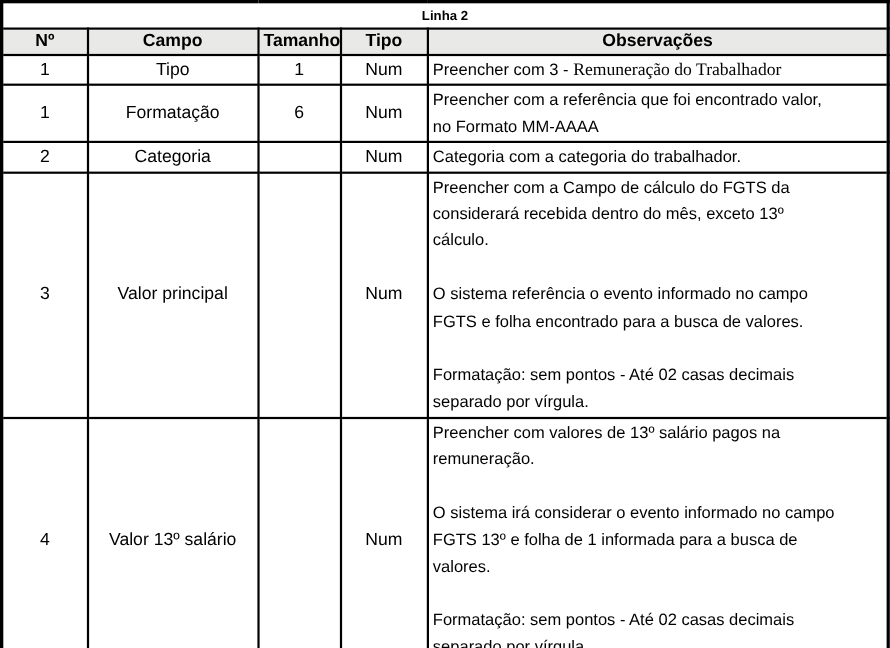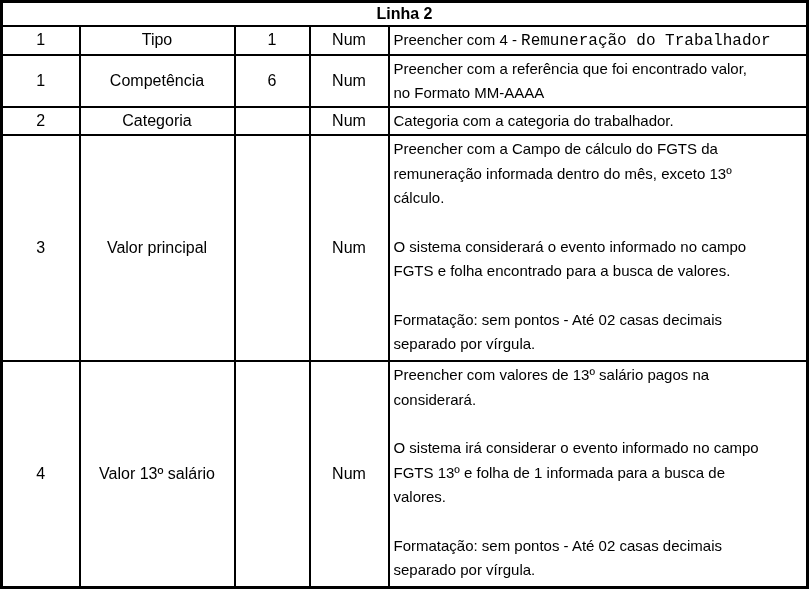--- a/index.html
+++ b/index.html
@@ -23,21 +23,21 @@
     background: var(--cell-bg, #fff);
   }
   .w0 { width: 78px; }
   .w1 { width: 155px; }
   .w2 { width: 75px; }
   .w3 { width: 79px; }
   .w4 { width: auto; }
   .title-cell {
     background: var(--title-bg, #a9a7a4);
     font-weight: bold;
-    font-size: 16px;
+    font-size: 12px;
     text-align: center;
     height: 22px;
     border-bottom: 3px solid var(--border, #000);
   }
   .header-row th {
     background: var(--header-bg, #e9e9e7);
     font-weight: bold;
     font-size: 16px;
     text-align: center;
     height: 22px;
@@ -51,21 +51,21 @@
     font-size: 15px;
     text-align: left;
     vertical-align: top;
     padding: 1px 3px 0 4px;
   }
   .obs-line {
     line-height: 24.4px;
     white-space: nowrap;
   }
   .serif {
-    font-family: Liberation Mono, monospace;
+    font-family: Liberation Serif, serif;
     font-size: 16px;
   }
   tbody tr:nth-child(1) { height: 23px; }
   tbody tr:nth-child(2) { height: 49px; }
   tbody tr:nth-child(3) { height: 24px; }
   tbody tr:nth-child(4) { height: 223px; }
   tbody tr:nth-child(5) { height: 218px; }
 </style>
 </head>
 <body>
@@ -75,34 +75,41 @@
     <col class="w0">
       <col class="w1">
       <col class="w2">
       <col class="w3">
       <col class="w4">
   </colgroup>
   <thead>
     <tr>
       <th colspan="5" class="title-cell">Linha 2</th>
     </tr>
+    <tr class="header-row">
+      <th>Nº</th>
+      <th>Campo</th>
+      <th>Tamanho</th>
+      <th>Tipo</th>
+      <th>Observações</th>
+    </tr>
   </thead>
   <tbody>
       <tr>
         <td>1</td>
         <td>Tipo</td>
         <td>1</td>
         <td>Num</td>
         <td class="obs">
-          <div class="obs-line"><span>Preencher com 4 - </span><span class="serif">Remuneração do Trabalhador</span></div>
+          <div class="obs-line"><span>Preencher com 3 - </span><span class="serif">Remuneração do Trabalhador</span></div>
         </td>
       </tr>
       <tr>
         <td>1</td>
-        <td>Competência</td>
+        <td>Formatação</td>
         <td>6</td>
         <td>Num</td>
         <td class="obs">
           <div class="obs-line">Preencher com a referência que foi encontrado valor,</div>
           <div class="obs-line">no Formato MM-AAAA</div>
         </td>
       </tr>
       <tr>
         <td>2</td>
         <td>Categoria</td>
@@ -112,38 +119,38 @@
           <div class="obs-line">Categoria com a categoria do trabalhador.</div>
         </td>
       </tr>
       <tr>
         <td>3</td>
         <td>Valor principal</td>
         <td></td>
         <td>Num</td>
         <td class="obs">
           <div class="obs-line">Preencher com a Campo de cálculo do FGTS da</div>
-          <div class="obs-line">remuneração informada dentro do mês, exceto 13º</div>
+          <div class="obs-line">considerará recebida dentro do mês, exceto 13º</div>
           <div class="obs-line">cálculo.</div>
           <div class="obs-line">&nbsp;</div>
-          <div class="obs-line">O sistema considerará o evento informado no campo</div>
+          <div class="obs-line">O sistema referência o evento informado no campo</div>
           <div class="obs-line">FGTS e folha encontrado para a busca de valores.</div>
           <div class="obs-line">&nbsp;</div>
           <div class="obs-line">Formatação: sem pontos - Até 02 casas decimais</div>
           <div class="obs-line">separado por vírgula.</div>
         </td>
       </tr>
       <tr>
         <td>4</td>
         <td>Valor 13º salário</td>
         <td></td>
         <td>Num</td>
         <td class="obs">
           <div class="obs-line">Preencher com valores de 13º salário pagos na</div>
-          <div class="obs-line">considerará.</div>
+          <div class="obs-line">remuneração.</div>
           <div class="obs-line">&nbsp;</div>
           <div class="obs-line">O sistema irá considerar o evento informado no campo</div>
           <div class="obs-line">FGTS 13º e folha de 1 informada para a busca de</div>
           <div class="obs-line">valores.</div>
           <div class="obs-line">&nbsp;</div>
           <div class="obs-line">Formatação: sem pontos - Até 02 casas decimais</div>
           <div class="obs-line">separado por vírgula.</div>
         </td>
       </tr>
     </tbody>

